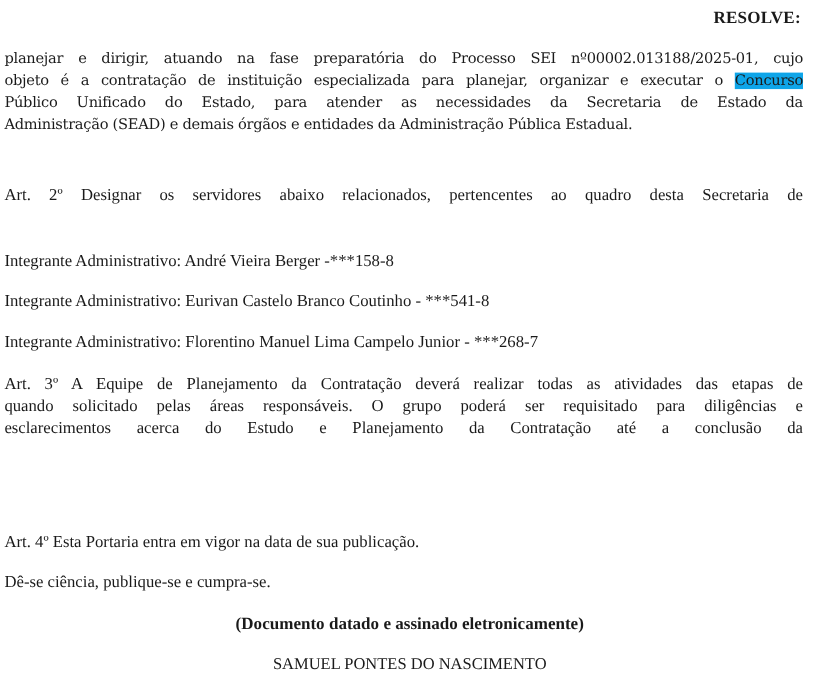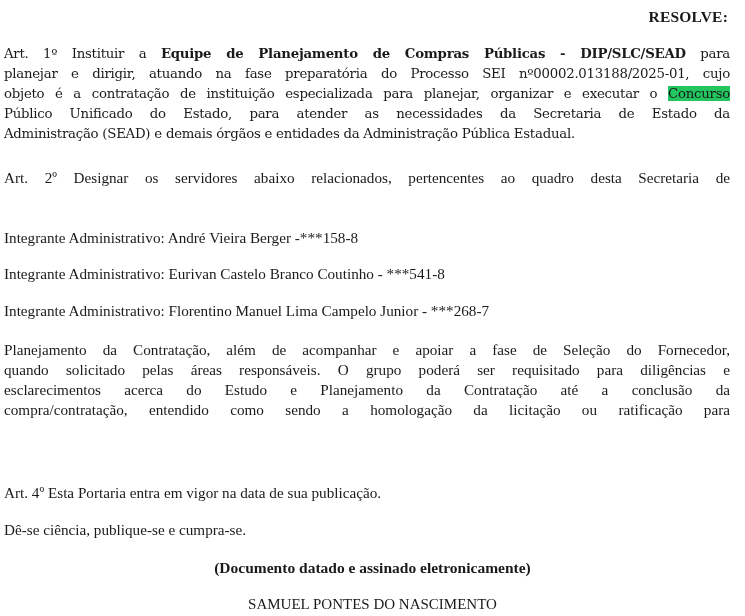--- a/index.html
+++ b/index.html
@@ -6,54 +6,52 @@
   body { width: 745px; height: 616px; overflow: hidden; position: relative;
          font-family: "DejaVu Serif", "Liberation Serif", serif; color: #1a1a1a; }
   .title { position: absolute; left: 0; top: 8px; width: 728px; text-align: right;
            font-family: "Liberation Serif", serif; font-weight: bold; font-size: 15.5px; letter-spacing: 0.2px; }
   .para { position: absolute; left: 4px; width: 726px; text-align: justify;
           font-size: 13.3px; line-height: 20px; letter-spacing: -0.25px; }
   .line { display: block; text-align: justify; text-align-last: justify; white-space: nowrap; height: 20px; }
   .line.last { text-align-last: left; }
   .line.cond { font-family: Liberation Serif, serif; font-size: 15.2px; letter-spacing: 0; }
   b { font-weight: bold; }
-  .hl { background: #22c55e; }
+  .hl { background: #0ea5e9; }
   .center { position: absolute; left: 0; width: 745px; text-align: center; }
   .sig-note { font-family: "Liberation Serif", serif; font-weight: bold; font-size: 15.5px; top: 559px; }
   .sig-name { font-family: "Liberation Serif", serif; font-size: 15px; top: 596px; }
   .single { position: absolute; left: 4px; font-family: "Liberation Serif", serif; font-size: 15.2px; white-space: nowrap; line-height: 20px; }
 </style>
 </head>
 <body>
 
 <div>
 
   <div class="title">RESOLVE:</div>
 
   <div class="para" style="top:44px;">
-    <span class="line"><span>Art. 1º Instituir a </span><b>Equipe de Planejamento de Compras Públicas - DIP/SLC/SEAD</b><span> para</span></span>
     <span class="line">planejar e dirigir, atuando na fase preparatória do Processo SEI nº00002.013188/2025-01, cujo</span>
     <span class="line"><span>objeto é a contratação de instituição especializada para planejar, organizar e executar o </span><span class="hl">Concurso</span></span>
     <span class="line">Público Unificado do Estado, para atender as necessidades da Secretaria de Estado da</span>
     <span class="line last">Administração (SEAD) e demais órgãos e entidades da Administração Pública Estadual.</span>
   </div>
 
   <div class="para" style="top:168px;">
     <span class="line cond">Art. 2º Designar os servidores abaixo relacionados, pertencentes ao quadro desta Secretaria de</span>
   </div>
 
   <div class="single" style="top:228px;text-align:right;">Integrante Administrativo: André Vieira Berger -***158-8</div>
   <div class="single" style="top:264px;">Integrante Administrativo: Eurivan Castelo Branco Coutinho - ***541-8</div>
   <div class="single" style="top:301px;">Integrante Administrativo: Florentino Manuel Lima Campelo Junior - ***268-7</div>
 
   <div class="para" style="top:340px;">
-    <span class="line cond">Planejamento da Contratação, além de acompanhar e apoiar a fase de Seleção do Fornecedor,</span>
+    <span class="line cond">Art. 3º A Equipe de Planejamento da Contratação deverá realizar todas as atividades das etapas de</span>
     <span class="line cond">quando solicitado pelas áreas responsáveis. O grupo poderá ser requisitado para diligências e</span>
     <span class="line cond">esclarecimentos acerca do Estudo e Planejamento da Contratação até a conclusão da</span>
-    <span class="line cond">compra/contratação, entendido como sendo a homologação da licitação ou ratificação para</span>
   </div>
 
   <div class="single" style="top:483px;">Art. 4º Esta Portaria entra em vigor na data de sua publicação.</div>
 
   <div class="single" style="top:520px;">Dê-se ciência, publique-se e cumpra-se.</div>
 
   <div class="center sig-note">(Documento datado e assinado eletronicamente)</div>
   <div class="center sig-name">SAMUEL PONTES DO NASCIMENTO</div>
 
 </div>

